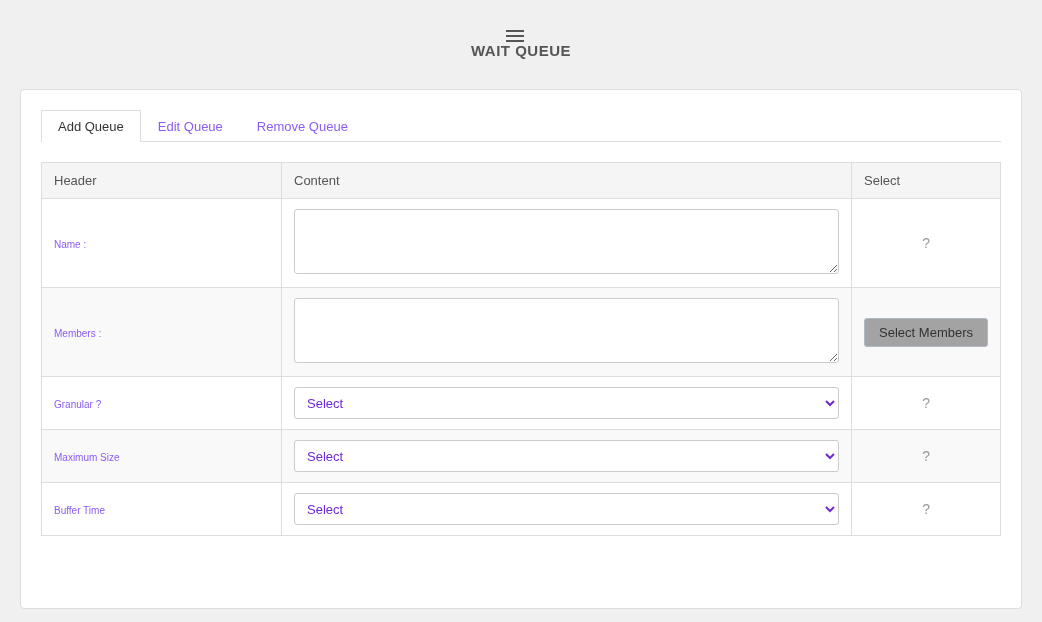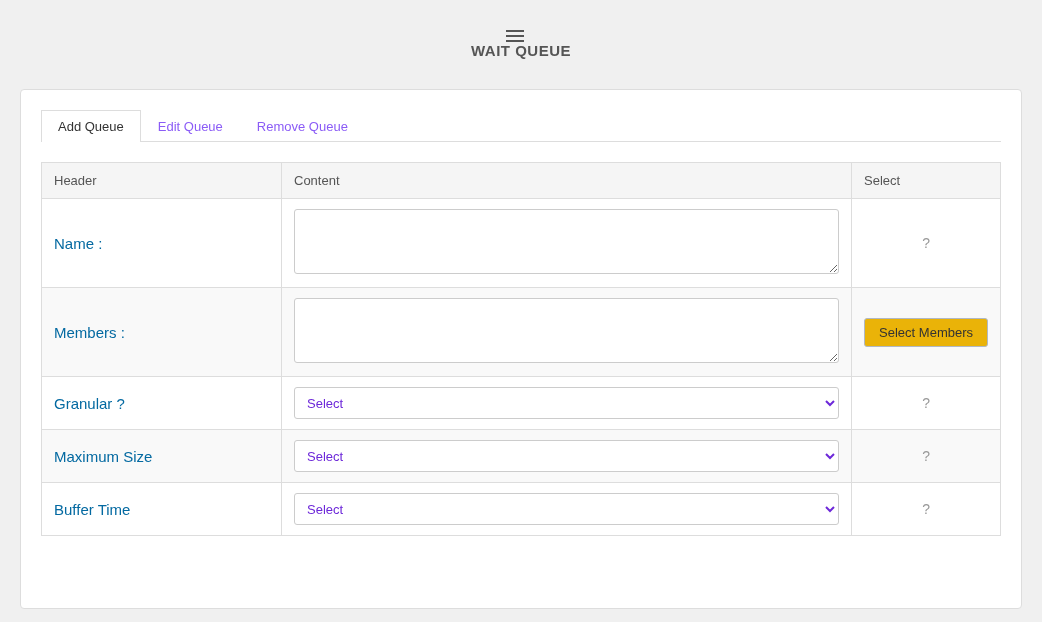--- a/index.html
+++ b/index.html
@@ -105,22 +105,22 @@
       vertical-align: middle;
       background-color: #fff;
     }
 
     .form-table tr:nth-child(even) td,
     .form-table tr:nth-child(even) {
       background-color: #f9f9f9;
     }
 
     .row-label {
-      color: #0369a1;
-      font-size: 15px;
+      color: #8b5cf6;
+      font-size: 10px;
       white-space: nowrap;
     }
 
     .content-cell {
       padding: 8px 12px;
     }
 
     .details-cell {
       width: 120px;
       text-align: center;
@@ -148,21 +148,21 @@
       padding: 4px 8px;
       font-size: 13px;
       background-color: #fff;
       color: #6d28d9;
       outline: none;
       cursor: pointer;
       appearance: auto;
     }
 
     .btn-select-members {
-      background-color: #eab308;
+      background-color: #a3a3a3;
       border: 1px solid #b0b8c4;
       border-radius: 3px;
       padding: 6px 14px;
       font-size: 13px;
       color: #333;
       cursor: pointer;
       white-space: nowrap;
     }
 
     .header-row th:first-child {

